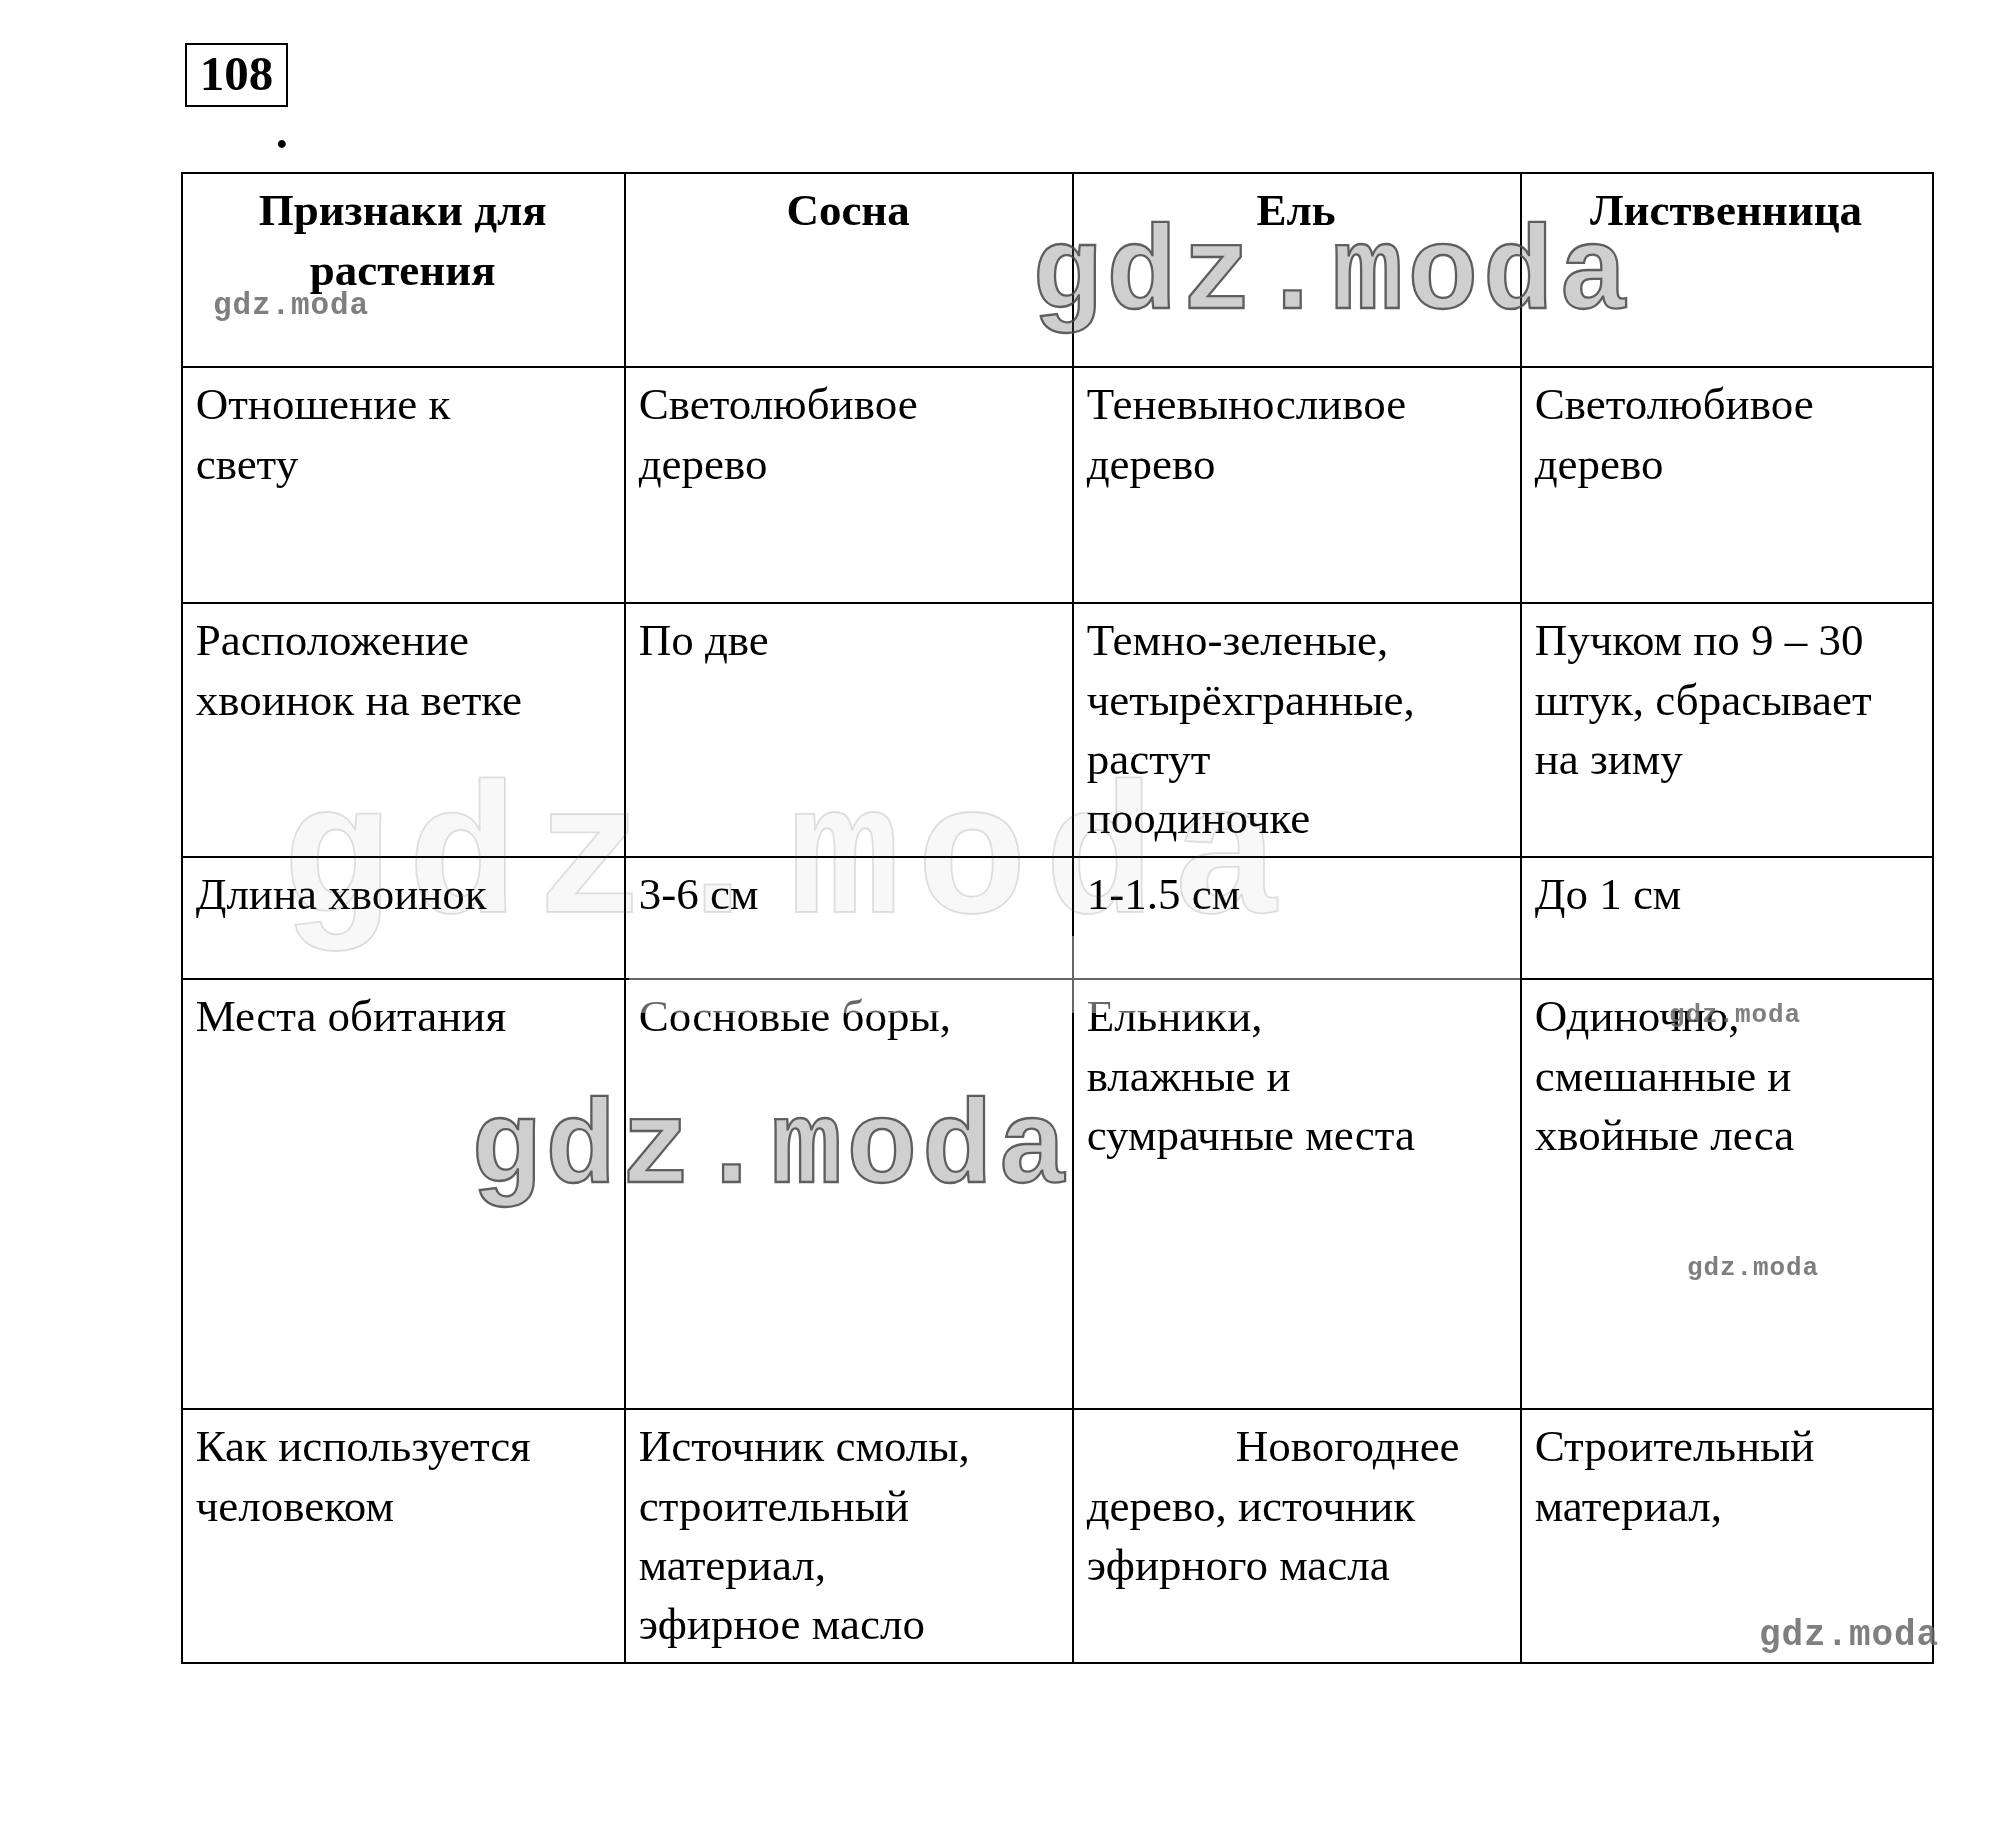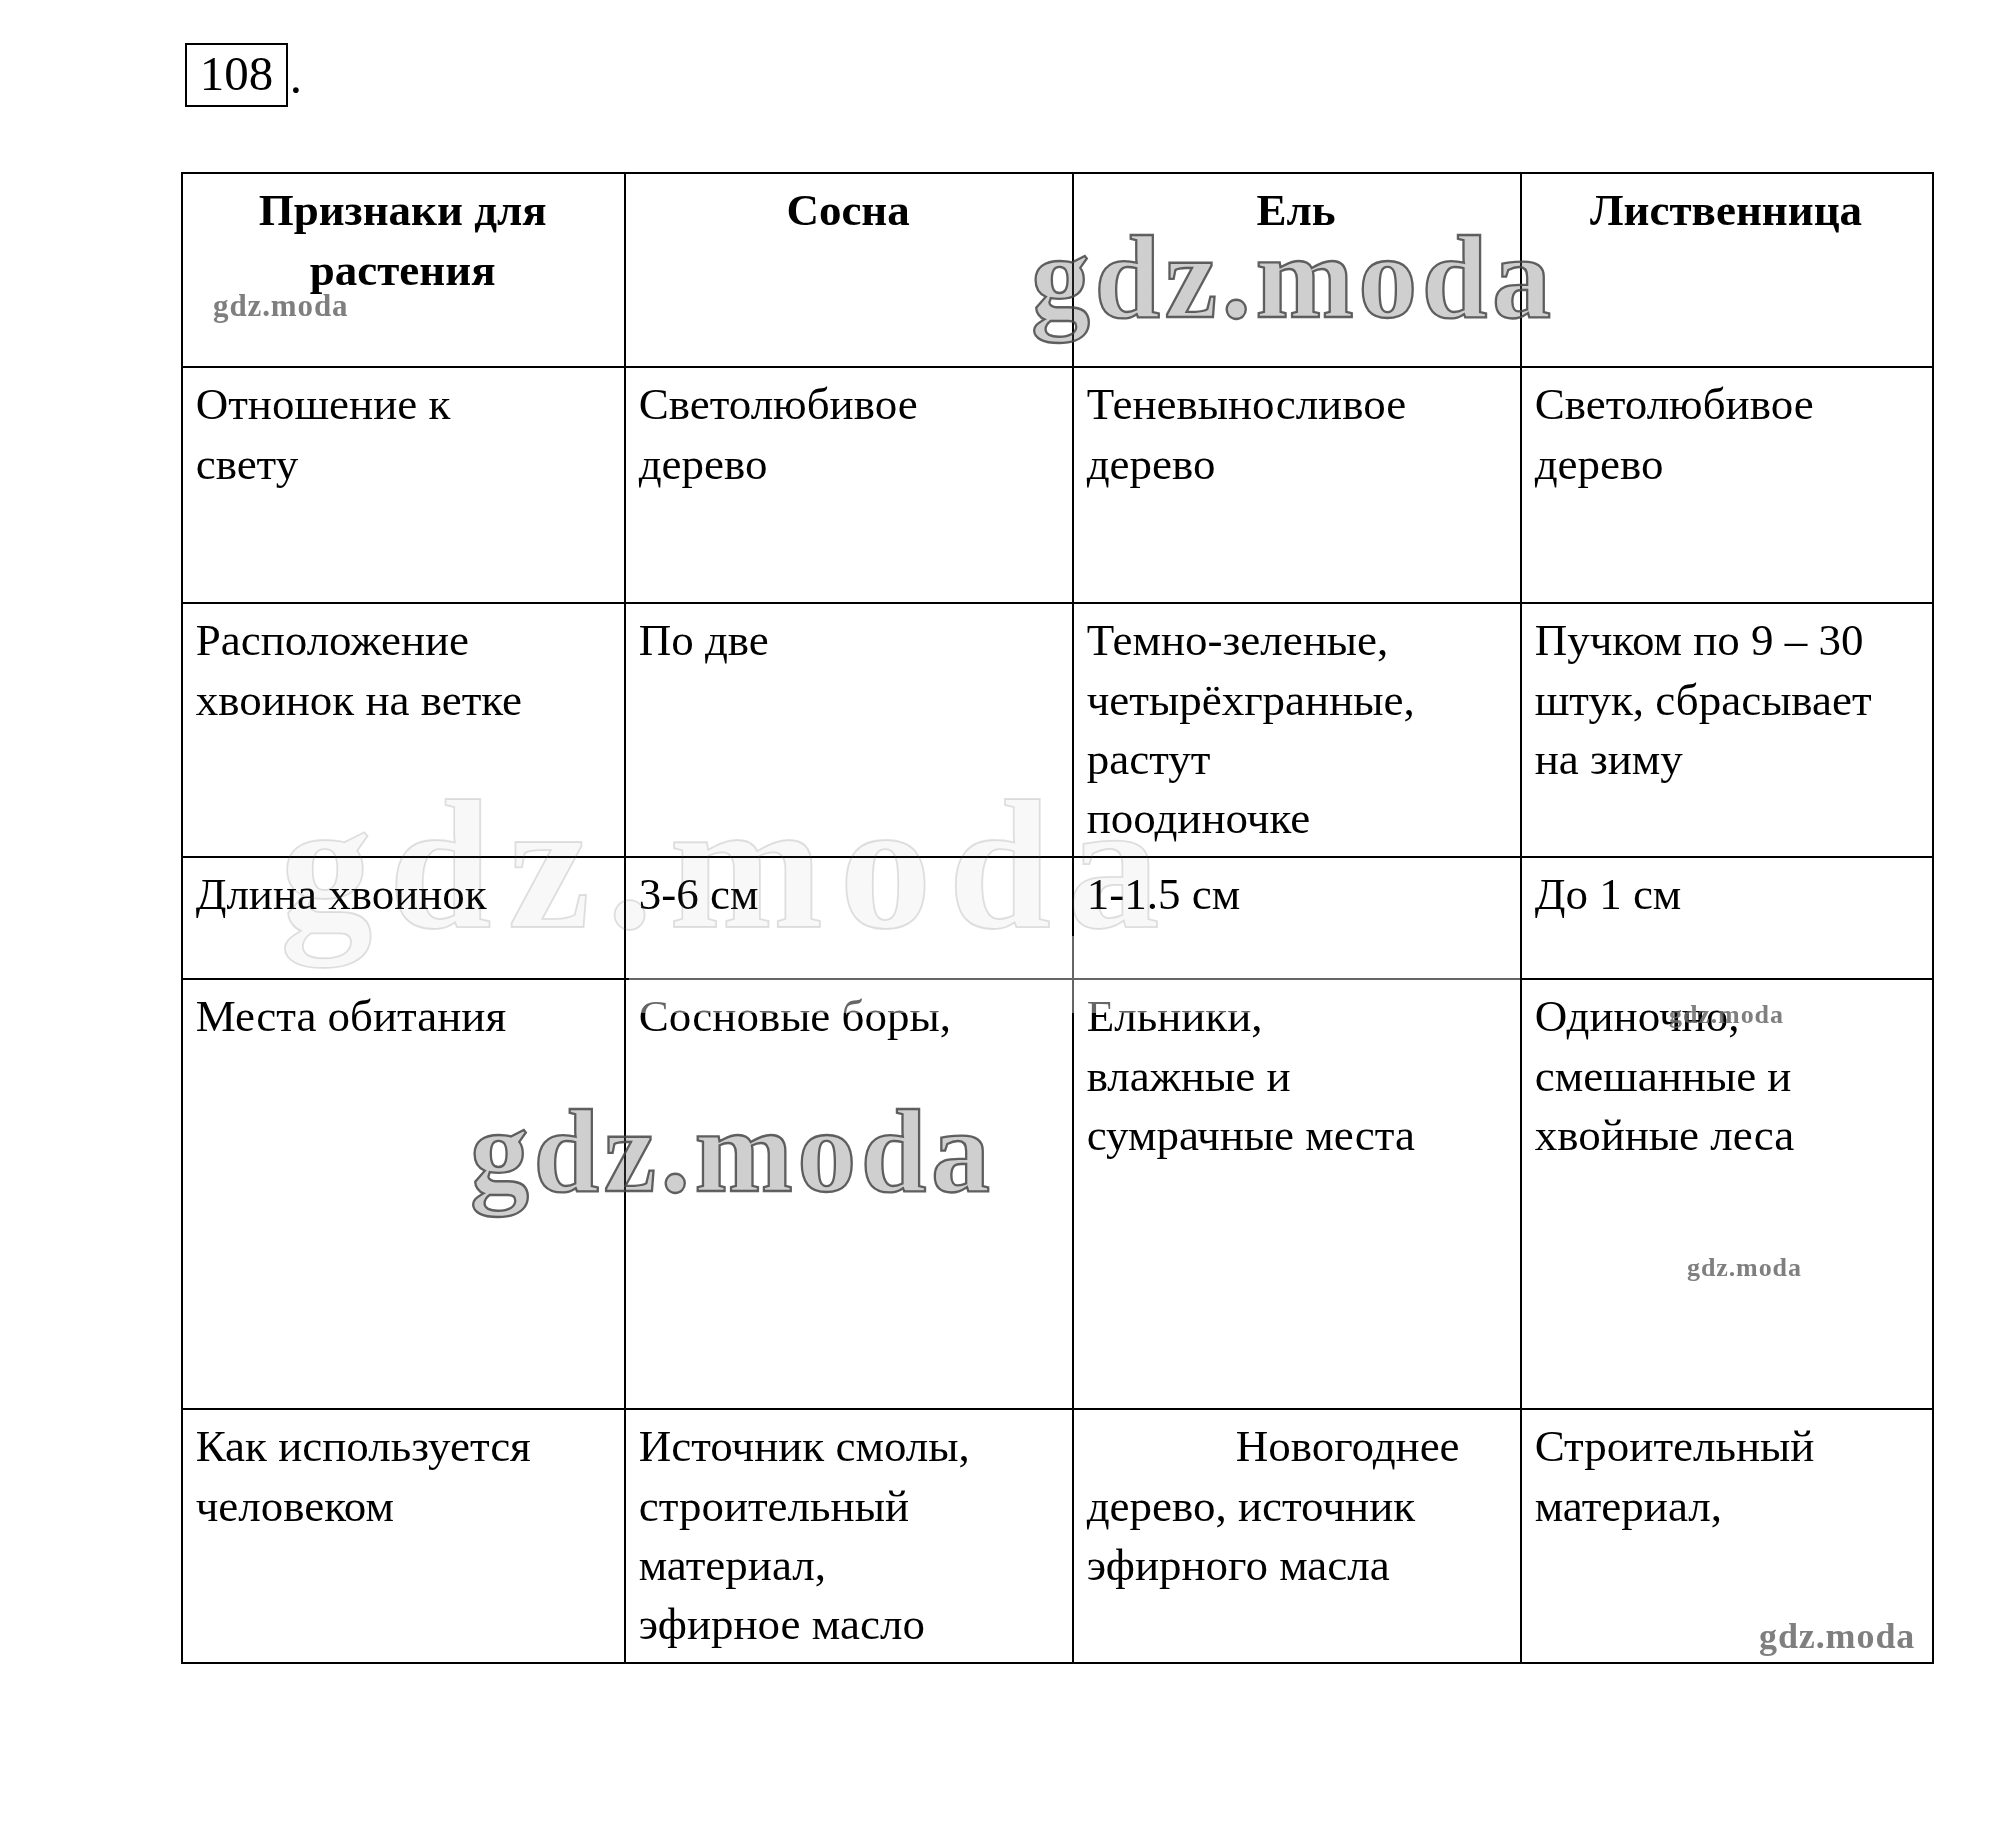--- a/index.html
+++ b/index.html
@@ -13,23 +13,24 @@
     color: #000;
   }
 
   
   .num-wrap {
     position: absolute;
     left: 185px;
     top: 43px;
     display: flex;
     align-items: flex-end;
-    font-weight: normal;
+    font-weight: bold;
     font-size: 49px;
     line-height: 1;
+    flex-direction: column;
   }
   .num-box {
     border: 2.7px solid #000;
     padding: 3.6px 12.7px 7.2px 12.7px;
   }
   .num-period { padding: 0 0 5.4px 1.8px; }
 
   
   table.cmp {
     position: absolute;
@@ -61,21 +62,21 @@
   tbody tr:nth-child(3){ height: 122px; border-radius: 31px; }
   tbody tr:nth-child(4){ height: 430px; }
   tbody tr:nth-child(5){ height: 194px; }
   tbody tr:nth-child(6){ height: 271px; }
 
   .indent-first { text-indent: 149px; }
 
   
   .wm {
     position: absolute;
-    font-family: Liberation Serif, serif;
+    font-family: Liberation Mono, monospace;
     font-weight: bold;
     pointer-events: none;
     white-space: nowrap;
     text-align: right;
   }
   .wm-big {
     font-size: 118px;
     letter-spacing: 4.5px;
     color: rgba(95, 95, 95, 0.30);
     -webkit-text-stroke: 2.3px rgba(70, 70, 70, 0.85);

